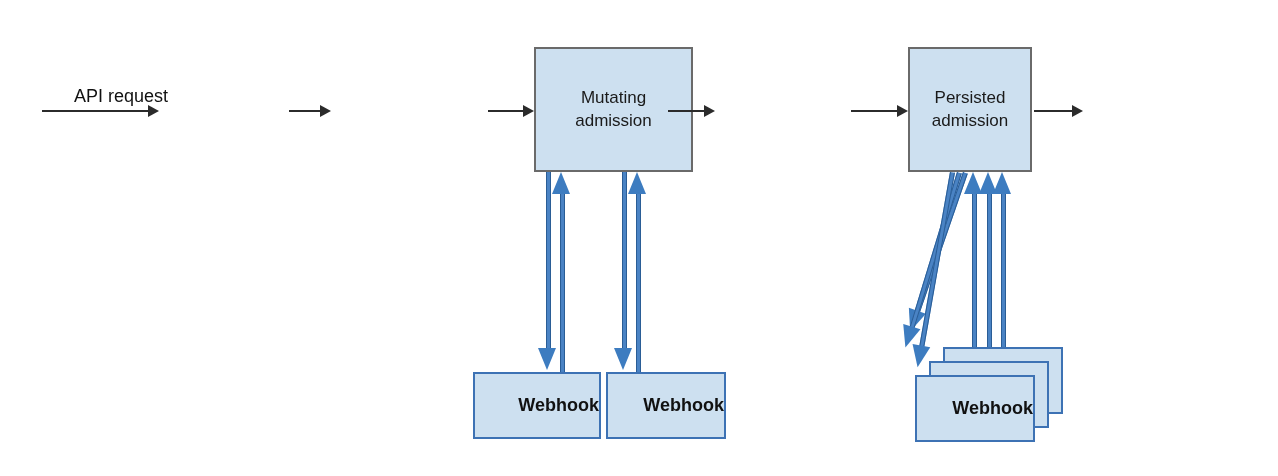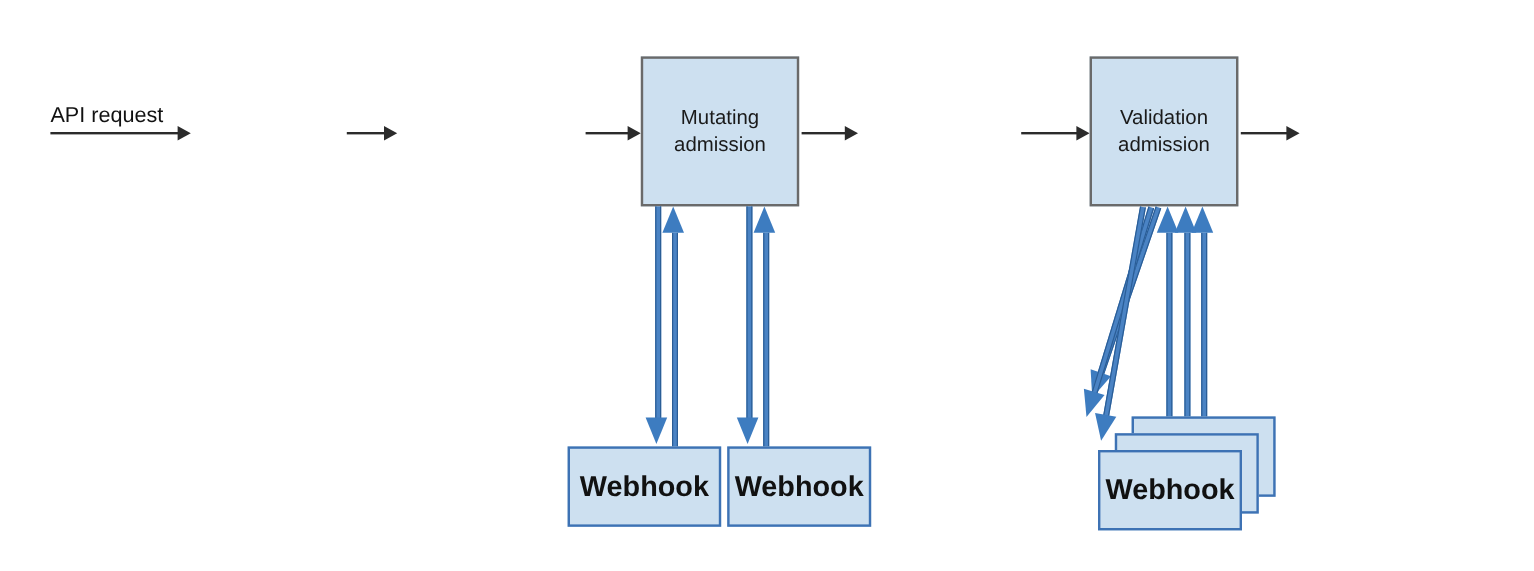--- a/index.html
+++ b/index.html
@@ -36,24 +36,24 @@
   .pbox .lbl { white-space: pre-line; }
 
   
   .wbox {
     position: absolute;
     background: #cde0f0;
     border: 2px solid #3d72b4;
     box-sizing: border-box;
     display: flex;
     align-items: center;
-    justify-content: center;
+    justify-content: flex-end;
     text-align: center;
     color: #111111;
-    font-size: 24px;
+    font-size: 18px;
     font-weight: bold;
     font-family: "Liberation Sans", sans-serif;
   }
   .wbox.ghost { background: #cde0f0; }
 
   
   .hconn {
     position: absolute;
     height: 2px;
     background: #2b2b2b;
@@ -67,20 +67,21 @@
     border-left: 11px solid #2b2b2b;
   }
 
   
   .req-label {
     position: absolute;
     font-size: 18px;
     color: #111111;
     font-family: "Liberation Sans", sans-serif;
     white-space: nowrap;
+    margin-left: 32px;
   }
 
   
   .vshaft {
     position: absolute;
     width: 5px;
     background: #4a83c4;
     border-left: 1px solid #2a5d96;
     border-right: 1px solid #2a5d96;
     box-sizing: border-box;
@@ -134,34 +135,34 @@
   <div class="harrow" style="left:148px; top:105px;"></div>
 
 
   <div class="hconn" style="left:289px; top:110px; width:33px;"></div>
   <div class="harrow" style="left:320px; top:105px;"></div>
 
 
   <div class="hconn" style="left:488px; top:110px; width:37px;"></div>
   <div class="harrow" style="left:523px; top:105px;"></div>
 
-  <div class="pbox" style="left:534px; top:47px; width:132px; height:125px;">
+  <div class="pbox" style="left:534px; top:47px; width:159px; height:125px;">
     <span class="lbl">Mutating
 admission</span>
   </div>
 
   <div class="hconn" style="left:668px; top:110px; width:38px;"></div>
   <div class="harrow" style="left:704px; top:105px;"></div>
 
 
   <div class="hconn" style="left:851px; top:110px; width:48px;"></div>
   <div class="harrow" style="left:897px; top:105px;"></div>
 
   <div class="pbox" style="left:908px; top:47px; width:124px; height:125px;">
-    <span class="lbl">Validation
+    <span class="lbl">Persisted
 admission</span>
   </div>
 
   <div class="hconn" style="left:1034px; top:110px; width:40px;"></div>
   <div class="harrow" style="left:1072px; top:105px;"></div>
 
 
   <div class="vshaft" style="left:546px; top:172px; height:178px;"></div>
   <div class="vhead-down" style="left:538px; top:348px;"></div>
 

